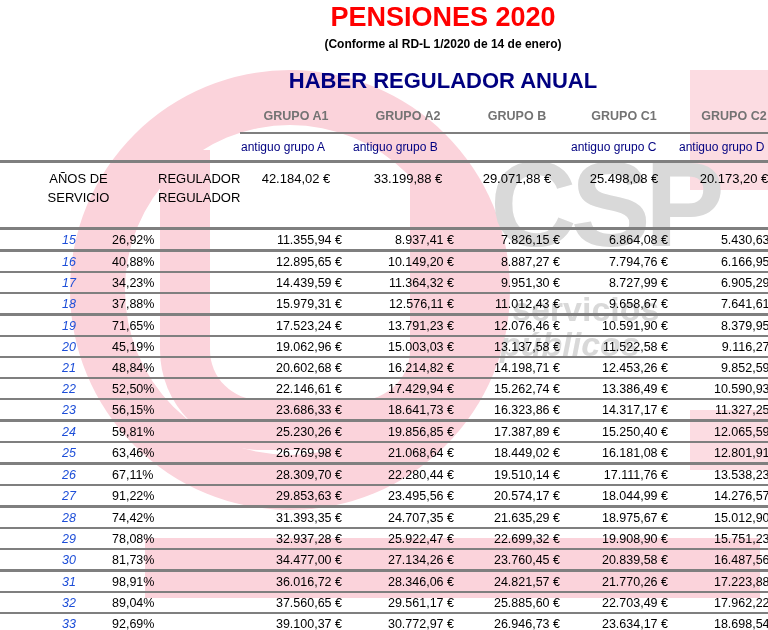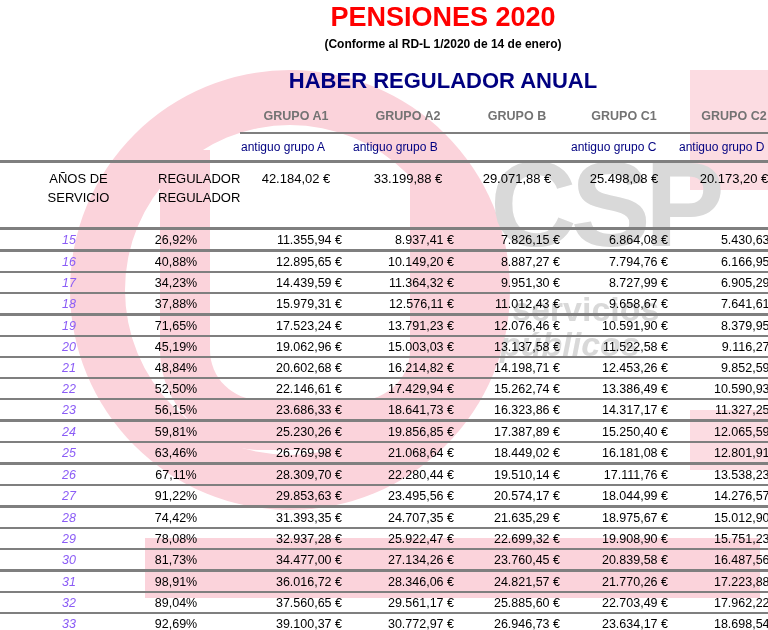--- a/index.html
+++ b/index.html
@@ -51,23 +51,23 @@
   th.grp.empty { border-bottom:none; }
   td.old {
     color:#000080; font-size:12px; text-align:left; height:24px;
     border-bottom:3px solid #7f7f7f;
   }
   td.old.first { border-bottom:3px solid #7f7f7f; }
   tr.base td { height:55px; vertical-align:top; padding-top:8px; font-size:13px; text-align:center; border-bottom:3px solid #7f7f7f; }
   tr.base td.lbl { line-height:19px; padding-top:6px;padding-left:46px; }
   tr.row td { height:19px; font-size:12.5px; text-align:center; padding:0; border-bottom:2px solid #7f7f7f; }
   tr.row.thick td { border-bottom:3px solid #7f7f7f; }
-  tr.row td.yr { color:#8b5cf6; font-style:italic; text-align:right; padding-right:36px; }
+  tr.row td.yr { color:#1d4ed8; font-style:italic; text-align:right; padding-right:36px; }
   tr.row td.num { text-align:right; padding-right:10px; }
-  tr.row td.pct { text-align:center; }
+  tr.row td.pct { text-align:left; }
 </style>
 </head>
 <body>
 
 <div class="wm wm-circle"></div>
 <div class="wm wm-u"></div>
 <div class="wm wm-bar1"></div>
 <div class="wm wm-corner"></div>
 <div class="wm wm-c2"></div>
 <div class="wm-gray wm-csp">CSP</div>

